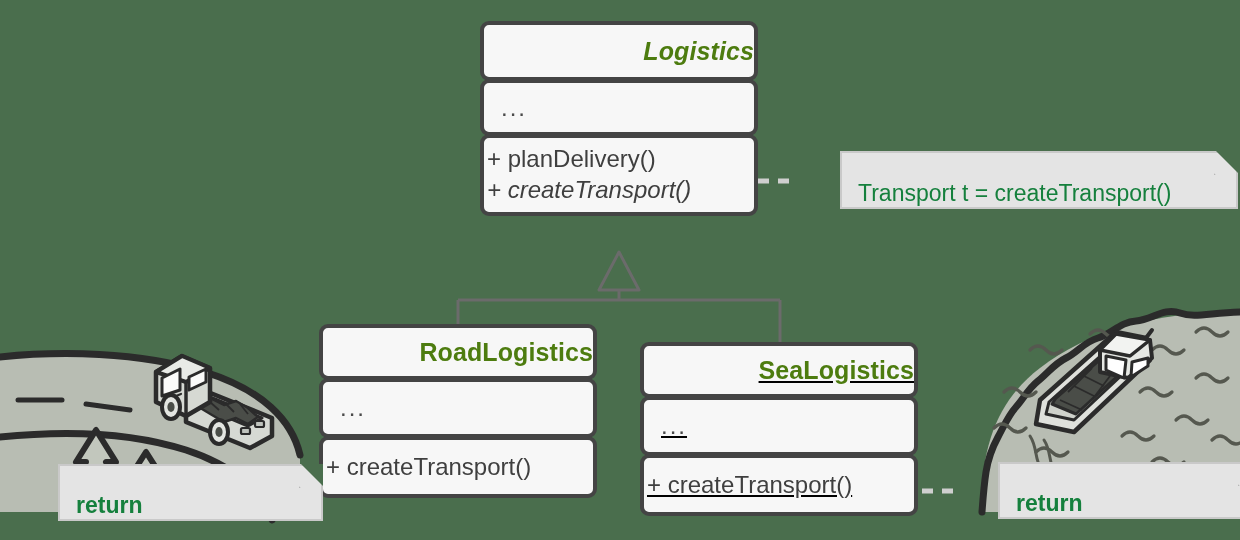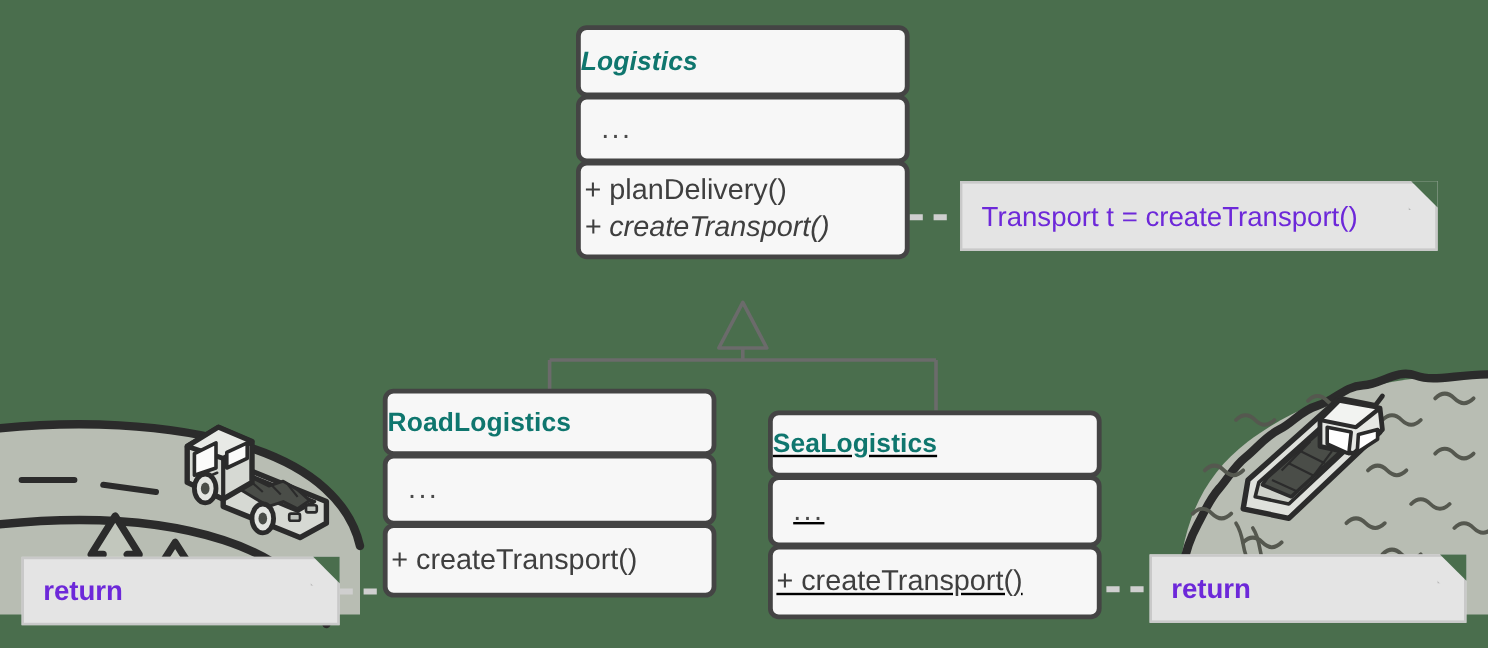--- a/index.html
+++ b/index.html
@@ -31,24 +31,24 @@
     box-sizing: border-box;
     background: #f7f7f7;
     border: 4px solid #444444;
     border-radius: 9px;
     display: flex;
     align-items: center;
     margin-bottom: -2px;
     position: relative;
   }
   .uml-title {
-    justify-content: flex-start;
+    justify-content: flex-end;
     font-weight: bold;
-    font-size: 22px;
-    color: #0f766e;
+    font-size: 25px;
+    color: #4d7c0f;
     letter-spacing: 0.1px;
   }
   .uml-title.abstract {
     font-style: italic;
   }
   .uml-attrs {
     padding-left: 17px;
     font-size: 24px;
     color: #4a4a4a;
     letter-spacing: 2px;
@@ -69,25 +69,26 @@
     font-style: italic;
   }
 
   
   .uml-note {
     position: absolute;
     box-sizing: border-box;
     background: #e4e4e4;
     border: 2px solid #c9c9c9;
     display: flex;
-    align-items: center;
+    align-items: flex-end;
     padding-left: 16px;
     font-size: 23px;
-    color: #6d28d9;
+    color: #15803d;
     white-space: nowrap;
+    margin-left: 40px;
   }
   .uml-note .note-bold { font-weight: bold; }
   .note-fold {
     position: absolute;
     top: -2px;
     right: -2px;
     width: 0;
     height: 0;
     border-left: 22px solid transparent;
     border-top: 22px solid #4a6e4d;

